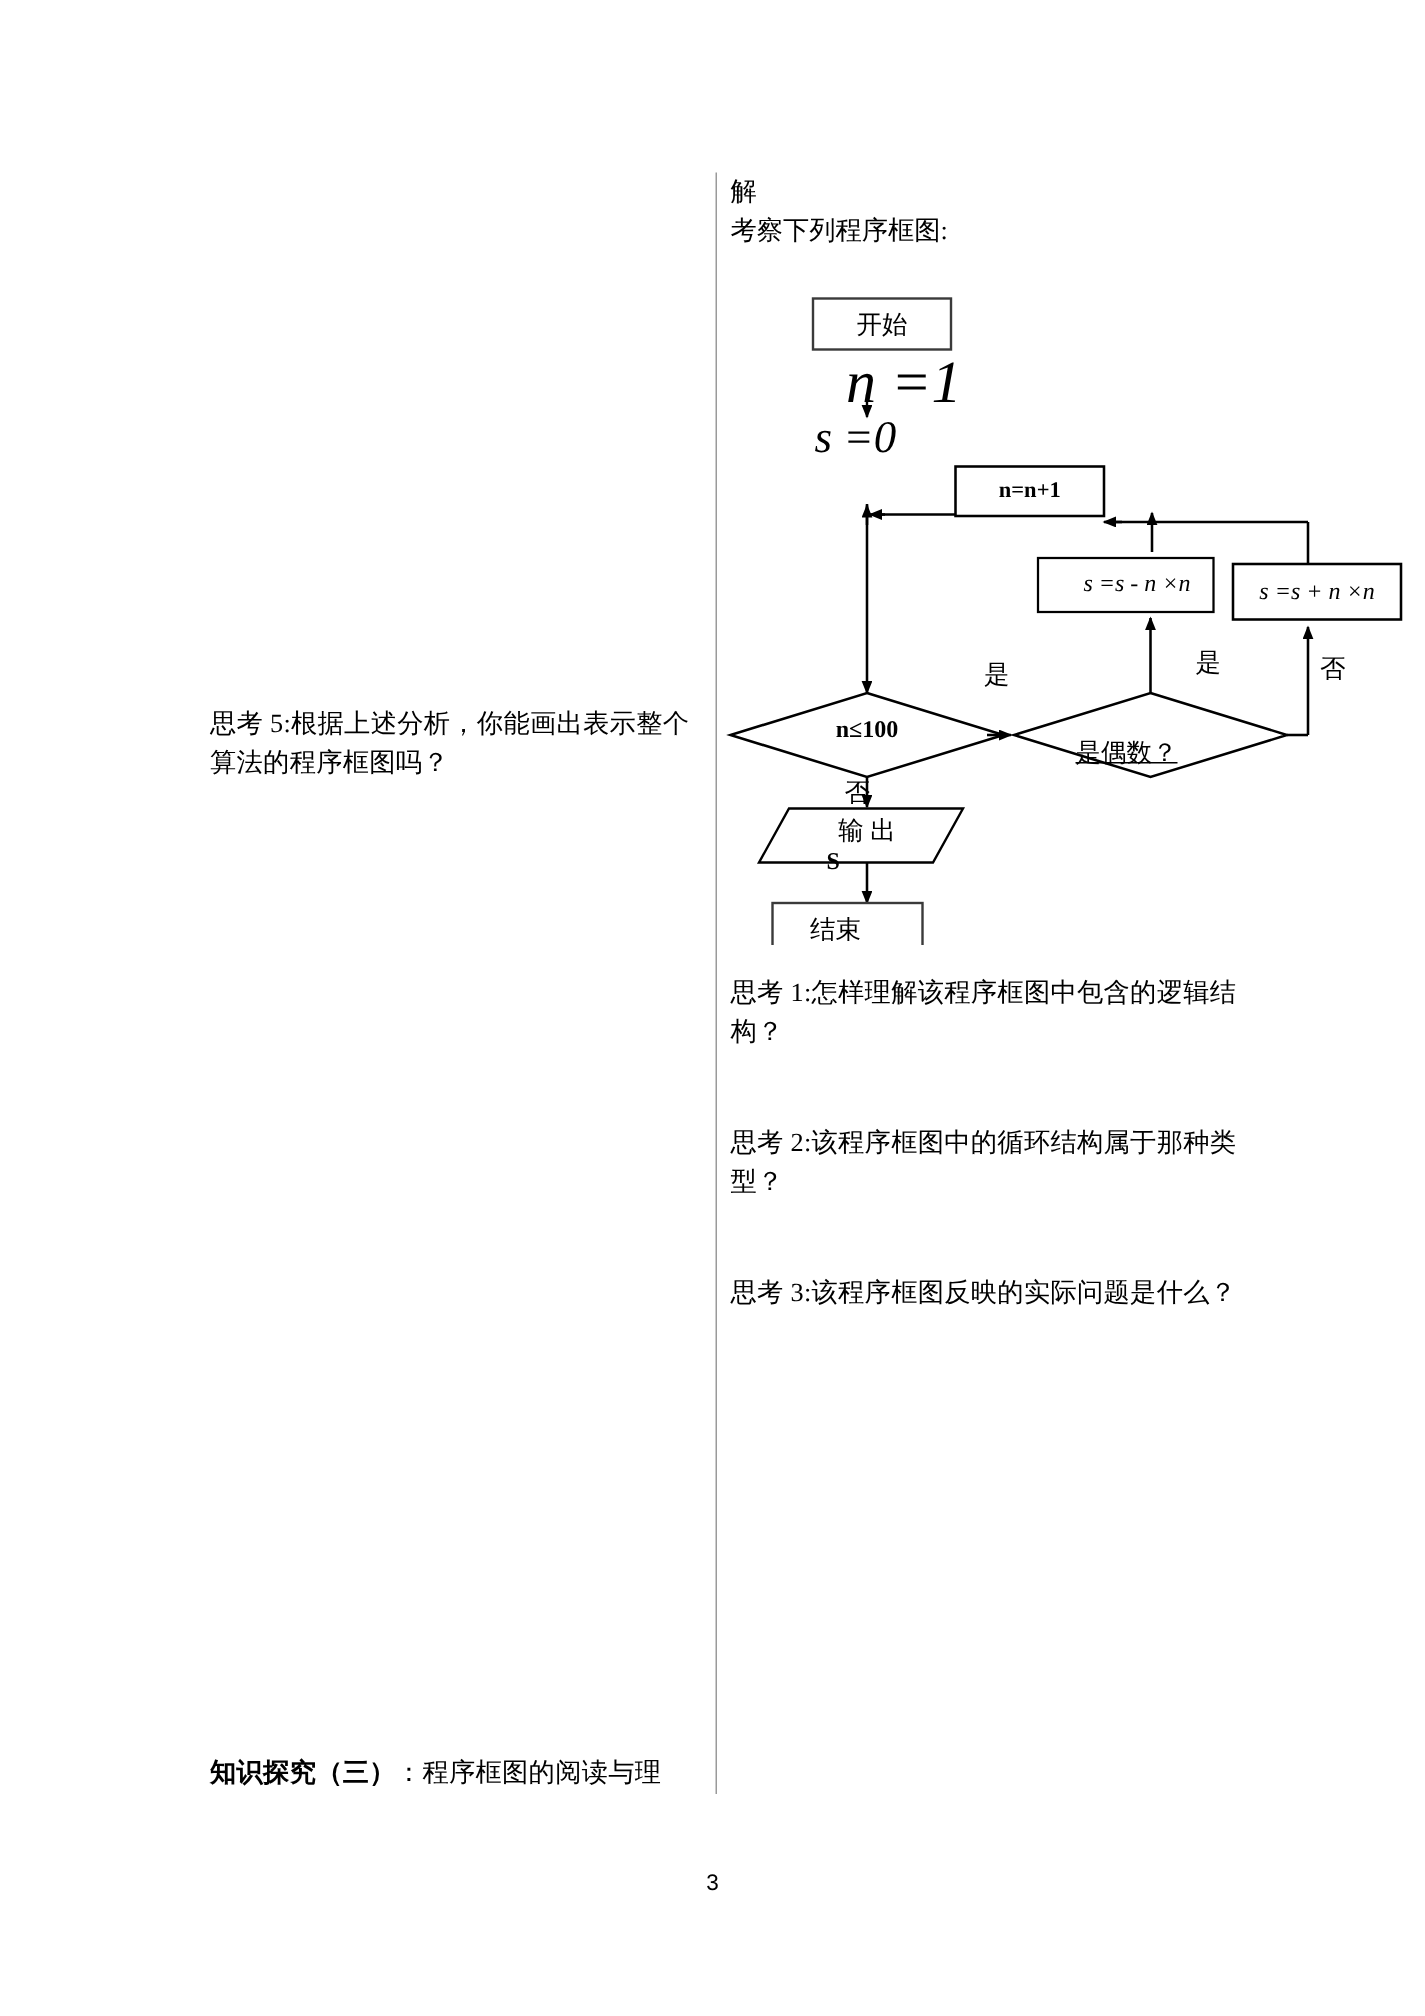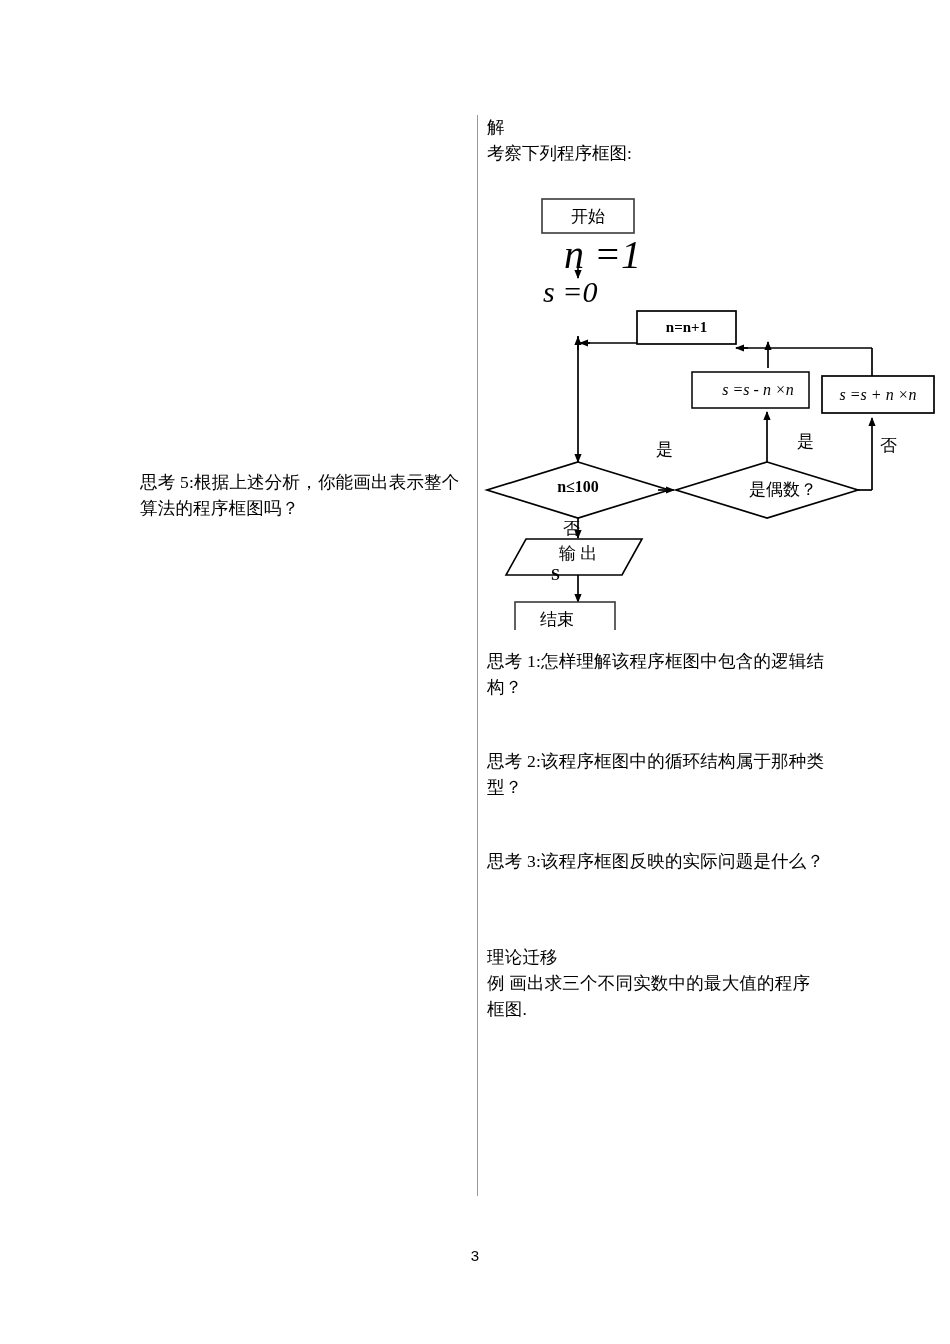--- a/index.html
+++ b/index.html
@@ -76,20 +76,21 @@
 </head>
 <body>
 
 <div class="page">
 
   <div class="col-divider"></div>
 
 
   <div class="left-q5 cn">思考 5:根据上述分析，你能画出表示整个算法的程序框图吗？</div>
 
+  <div class="left-bottom cn"><span class="bold-head">知识探究（三）</span><span>：程序框图的阅读与理</span></div>
 
   <div class="right-col">
     <div class="rc-line">解</div>
     <div class="rc-line">考察下列程序框图:</div>
   </div>
 
   <div class="flow">
     <svg width="470" height="440" viewBox="0 0 470 440" xmlns="http://www.w3.org/2000/svg">
       <defs>
         <marker id="ah" markerWidth="10" markerHeight="10" refX="8" refY="3.6" orient="auto" markerUnits="userSpaceOnUse">
@@ -147,40 +148,36 @@
     <div style="position:absolute;left:73px;top:85px;font-size:30px;font-style:italic;font-family:'Liberation Serif',serif;">s =0</div>
 
     <div style="position:absolute;left:167px;top:121px;width:99px;height:33px;display:flex;align-items:center;justify-content:center;font-size:15px;font-weight:bold;font-family:'Liberation Serif',serif;">n=n+1</div>
 
     <div style="position:absolute;left:222px;top:182px;width:132px;height:36px;display:flex;align-items:center;justify-content:center;font-size:16px;font-style:italic;font-family:'Liberation Serif',serif;">s =s -  n ×n</div>
 
     <div style="position:absolute;left:352px;top:186px;width:112px;height:37px;display:flex;align-items:center;justify-content:center;font-size:16px;font-style:italic;font-family:'Liberation Serif',serif;">s =s + n ×n</div>
 
     <div style="position:absolute;left:58px;top:288px;width:100px;text-align:center;font-size:16px;font-weight:bold;font-family:'Liberation Serif',serif;">n≤100</div>
 
-    <div style="position:absolute;left:247px;top:288px;width:100px;text-align:right;font-size:17px;font-family:'Liberation Serif',serif;">是偶数？</div>
+    <div style="position:absolute;left:247px;top:300px;width:100px;text-align:left;font-size:17px;font-family:'Liberation Serif',serif;text-decoration:underline;">是偶数？</div>
 
     <div style="position:absolute;left:186px;top:248px;font-size:17px;">是</div>
 
     <div style="position:absolute;left:93px;top:327px;font-size:17px;">否</div>
 
     <div style="position:absolute;left:327px;top:240px;font-size:17px;">是</div>
 
     <div style="position:absolute;left:410px;top:244px;font-size:17px;">否</div>
 
     <div style="position:absolute;left:60px;top:352px;width:96px;text-align:center;font-size:17px;">输 出</div>
 
     <div style="position:absolute;left:81px;top:376px;font-size:16px;font-weight:bold;font-family:'Liberation Serif',serif;">S</div>
 
     <div style="position:absolute;left:45px;top:412px;width:84px;height:34px;display:flex;align-items:center;justify-content:center;font-size:17px;">结束</div>
   </div>
 
   <div class="q-block q1 cn">思考 1:怎样理解该程序框图中包含的逻辑结构？</div>
   <div class="q-block q2 cn">思考 2:该程序框图中的循环结构属于那种类型？</div>
   <div class="q-block q3 cn">思考 3:该程序框图反映的实际问题是什么？</div>
-  <div class="q-block q4">
-    <div class="cn">理论迁移</div>
-    <div class="cn">例 画出求三个不同实数中的最大值的程序框图.</div>
-  </div>
 
   <div class="footer-page">3</div>
 
 </div>
 
 </body></html>

